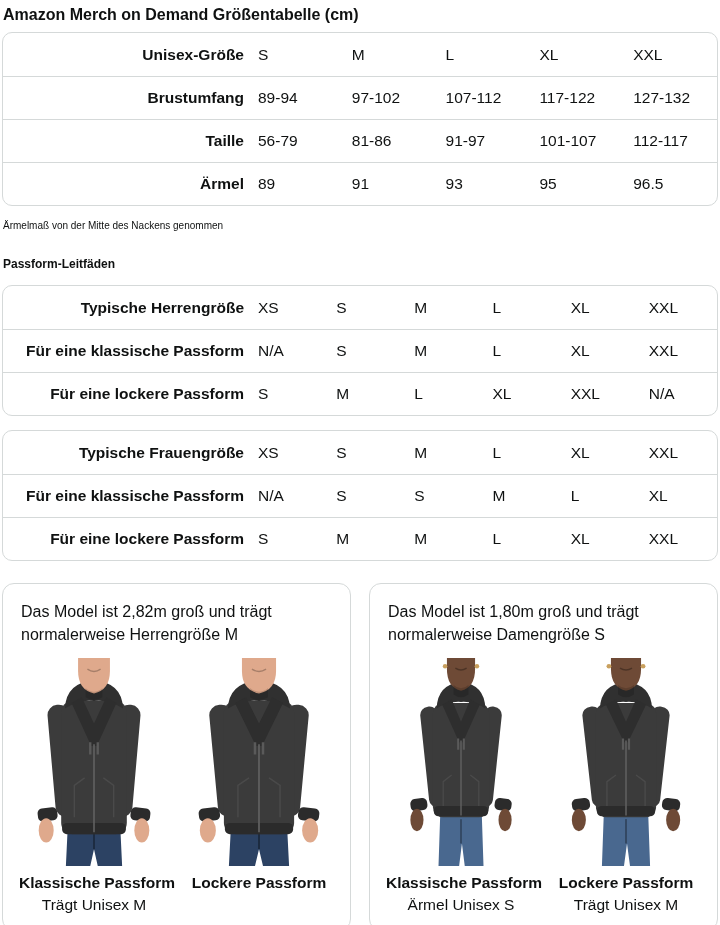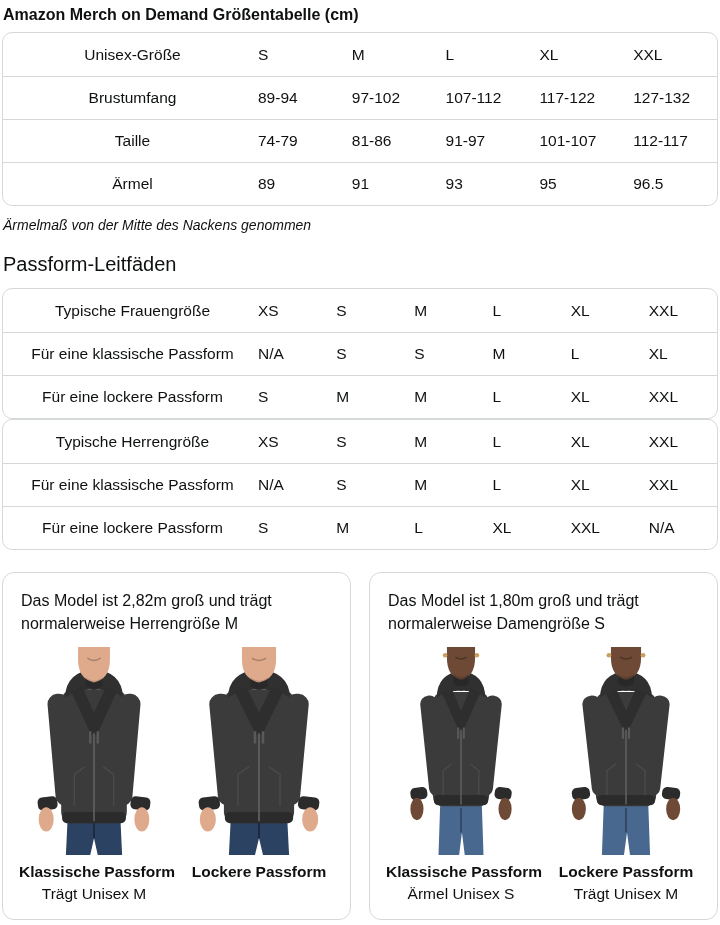--- a/index.html
+++ b/index.html
@@ -24,24 +24,24 @@
   .title{font-size:16px;font-weight:700;margin:0 0 7px 1px;line-height:20px;}
   table{
     width:100%;border:1px solid var(--table-border);border-radius:10px;
     border-collapse:separate;border-spacing:0;table-layout:fixed;
   }
   col.c-label{width:245px;}
   th,td{
     height:43px;font-size:15.5px;vertical-align:middle;
     padding:0 4px 0 10px;white-space:nowrap;overflow:hidden;
   }
-  th{font-weight:400;text-align:center;padding-left:18px;}
+  th{font-weight:700;text-align:right;padding-left:18px;}
   tr + tr th, tr + tr td{border-top:1px solid var(--table-border);}
-  .note{font-size:14px;margin:11px 0 0 1px;line-height:17px;font-style:italic;}
-  .section-heading{font-size:20px;font-weight:400;margin:21px 0 11px 1px;line-height:19px;}
+  .note{font-size:10px;margin:11px 0 0 1px;line-height:17px;}
+  .section-heading{font-size:12px;font-weight:700;margin:21px 0 11px 1px;line-height:19px;}
   .gap14{margin-top:14px;}
   .cards{display:flex;gap:18px;margin-top:22px;}
   .card{
     flex:1;border:1px solid var(--table-border);border-radius:12px;
     padding:14px 16px;background:#fff;
   }
   .card-heading{font-size:16px;line-height:23px;margin:2px 0 0 2px;}
   .figs{display:flex;gap:15px;margin-top:8px;}
   .fig{flex:1;text-align:center;min-width:0;}
   .fig svg{width:100%;height:212px;display:block;}
@@ -126,41 +126,82 @@
         <tr>
           <th>Brustumfang</th>
           <td>89-94</td>
           <td>97-102</td>
           <td>107-112</td>
           <td>117-122</td>
           <td>127-132</td>
         </tr>
         <tr>
           <th>Taille</th>
-          <td>74-79</td>
+          <td>56-79</td>
           <td>81-86</td>
           <td>91-97</td>
           <td>101-107</td>
           <td>112-117</td>
         </tr>
         <tr>
           <th>Ärmel</th>
           <td>89</td>
           <td>91</td>
           <td>93</td>
           <td>95</td>
           <td>96.5</td>
         </tr>
       </tbody>
   </table>
 
   <p class="note">Ärmelmaß von der Mitte des Nackens genommen</p>
 
   <h2 class="section-heading">Passform-Leitfäden</h2>
 
+  <table class="fit-table">
+    <colgroup>
+        <col class="c-label">
+        <col>
+        <col>
+        <col>
+        <col>
+        <col>
+        <col>
+      </colgroup>
+    <tbody>
+        <tr>
+          <th>Typische Herrengröße</th>
+          <td>XS</td>
+          <td>S</td>
+          <td>M</td>
+          <td>L</td>
+          <td>XL</td>
+          <td>XXL</td>
+        </tr>
+        <tr>
+          <th>Für eine klassische Passform</th>
+          <td>N/A</td>
+          <td>S</td>
+          <td>M</td>
+          <td>L</td>
+          <td>XL</td>
+          <td>XXL</td>
+        </tr>
+        <tr>
+          <th>Für eine lockere Passform</th>
+          <td>S</td>
+          <td>M</td>
+          <td>L</td>
+          <td>XL</td>
+          <td>XXL</td>
+          <td>N/A</td>
+        </tr>
+      </tbody>
+  </table>
+
   <table class="fit-table gap14">
     <colgroup>
         <col class="c-label">
         <col>
         <col>
         <col>
         <col>
         <col>
         <col>
       </colgroup>
@@ -188,61 +229,20 @@
           <td>S</td>
           <td>M</td>
           <td>M</td>
           <td>L</td>
           <td>XL</td>
           <td>XXL</td>
         </tr>
       </tbody>
   </table>
 
-  <table class="fit-table">
-    <colgroup>
-        <col class="c-label">
-        <col>
-        <col>
-        <col>
-        <col>
-        <col>
-        <col>
-      </colgroup>
-    <tbody>
-        <tr>
-          <th>Typische Herrengröße</th>
-          <td>XS</td>
-          <td>S</td>
-          <td>M</td>
-          <td>L</td>
-          <td>XL</td>
-          <td>XXL</td>
-        </tr>
-        <tr>
-          <th>Für eine klassische Passform</th>
-          <td>N/A</td>
-          <td>S</td>
-          <td>M</td>
-          <td>L</td>
-          <td>XL</td>
-          <td>XXL</td>
-        </tr>
-        <tr>
-          <th>Für eine lockere Passform</th>
-          <td>S</td>
-          <td>M</td>
-          <td>L</td>
-          <td>XL</td>
-          <td>XXL</td>
-          <td>N/A</td>
-        </tr>
-      </tbody>
-  </table>
-
   <div class="cards">
 
     <div class="card card-men">
       <p class="card-heading">Das Model ist 2,82m groß und trägt normalerweise Herrengröße M</p>
       <div class="figs">
         <div class="fig">
           <svg viewBox="0 0 160 222" preserveAspectRatio="xMidYMax meet">
             <use href="#fig-man"></use>
           </svg>
           <div class="fit-name">Klassische Passform</div>

